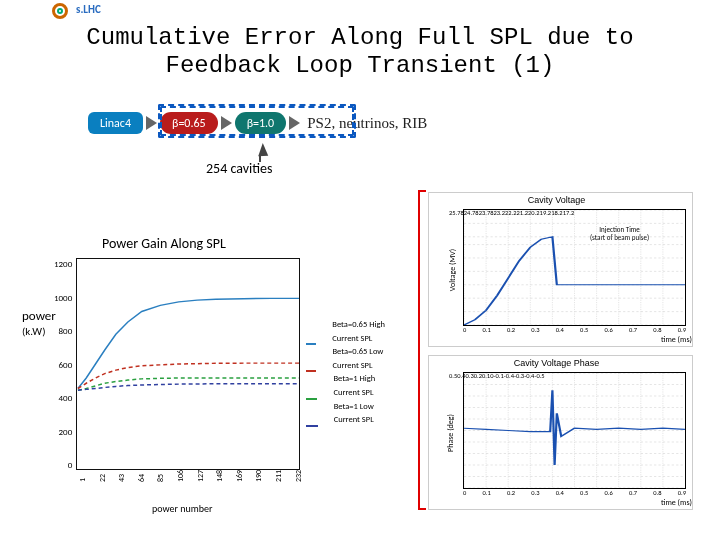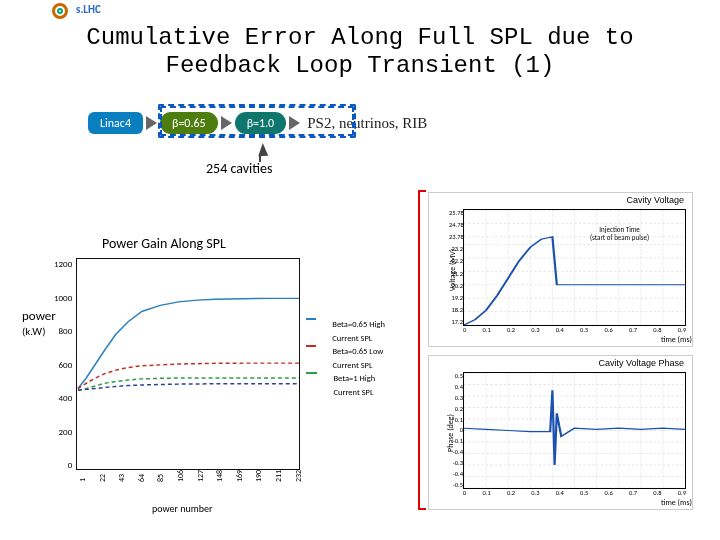--- a/index.html
+++ b/index.html
@@ -5,21 +5,21 @@
   * { box-sizing: border-box; margin: 0; padding: 0; }
   body { width: 720px; height: 540px; font-family: Calibri, Arial, sans-serif; background: #fff; position: relative; overflow: hidden; }
   .logo { position: absolute; top: 3px; left: 6px; display: flex; align-items: flex-start; gap: 8px; padding-left: 46px; }
   .logo-circle { width: 16px; height: 16px; border-radius: 50%; border: 3px solid #c60; position: relative; }
   .logo-circle::after { content: ""; position: absolute; inset: 2px; border: 2px solid #0a7; border-radius: 50%; }
   .logo-text { font-size: 11px; color: #2a6cc0; font-weight: bold; }
   h1 { position: absolute; top: 24px; left: 40px; right: 40px; font-size: 24px; font-weight: 400; text-align: center; line-height: 1.15; font-family: Liberation Mono, monospace; }
   .chain { position: absolute; top: 112px; left: 88px; display: flex; align-items: center; }
   .pill { color: #fff; font-size: 12px; padding: 4px 12px; border-radius: 12px; }
   .chip-l4 { background: #0a7fc0; border-radius: 6px; }
-  .chip-b065 { background: #4d7c0f; }
+  .chip-b065 { background: #b91c1c; }
   .chip-b10 { background: #0f766e; }
   .arrow { width: 0; height: 0; border-top: 7px solid transparent; border-bottom: 7px solid transparent; border-left: 11px solid #666; margin: 0 3px; }
   .ps2 { font-family: "Comic Sans MS", cursive; font-size: 15px; color: #222; margin-left: 4px; }
   .dashbox { position: absolute; border: 2px dashed #0b58c0; border-radius: 2px; }
   .dash1 { top: 104px; left: 158px; width: 198px; height: 34px; }
   .dash2 { top: 106px; left: 160px; width: 194px; height: 30px; }
   .cav-label { position: absolute; top: 160px; left: 206px; font-size: 14px; }
   .c-arrow { position: absolute; top: 143px; left: 258px; width: 0; height: 0; border-left: 5px solid transparent; border-right: 5px solid transparent; border-bottom: 13px solid #444; transform: rotate(-2deg); }
   .c-line { position: absolute; top: 156px; left: 259px; width: 2px; height: 6px; background: #444; }
   .pgain-title { position: absolute; top: 235px; left: 102px; font-size: 14px; }
@@ -27,31 +27,31 @@
   .chart1 { position: absolute; top: 258px; left: 24px; width: 378px; height: 265px; }
   .yaxis { position: absolute; left: 30px; top: 0; height: 212px; display: flex; flex-direction: column; justify-content: space-between; font-size: 9px; text-align: right; }
   .plotbox { position: absolute; left: 52px; top: 0; width: 224px; height: 212px; border: 1px solid #111; }
   .plot1 svg { width: 100%; height: 100%; }
   .ylabel { position: absolute; left: -2px; top: 50px; font-size: 13px; }
   .ylabel .unit { font-size: 11px; }
   .xaxis { position: absolute; left: 52px; top: 218px; width: 224px; height: 28px; }
   .xtick { position: absolute; bottom: 12px; font-size: 8px; transform: rotate(-90deg); transform-origin: left top; }
   .xlabel { position: absolute; left: 128px; top: 244px; font-size: 10px; }
   .legend { position: absolute; left: 282px; top: 60px; font-size: 8.5px; line-height: 1.6; }
-  .legend-row { display: flex; align-items: flex-start; gap: 16px; }
+  .legend-row { display: flex; align-items: flex-end; gap: 16px; }
   .sw { width: 14px; border-top: 2px solid; }
   .sw.dash { border-top-style: dashed; }
   .chart2 { position: absolute; top: 192px; left: 428px; width: 265px; height: 155px; border: 1px solid #ccc; }
   .chart3 { position: absolute; top: 355px; left: 428px; width: 265px; height: 155px; border: 1px solid #ccc; }
-  .mini-title { position: absolute; top: 2px; left: 0; right: 8px; text-align: right; font-size: 9px; font-family: Arial; }
+  .mini-title { position: absolute; top: 2px; left: 0; right: 8px; text-align: center; font-size: 9px; font-family: Arial; }
   .mini-plot { position: absolute; top: 16px; left: 34px; right: 6px; bottom: 20px; border: 1px solid #000; }
   .mini-plot svg { width: 100%; height: 100%; }
   .mini-ylabel { position: absolute; left: 2px; top: 50%; transform: translateY(-50%) rotate(-90deg); font-size: 8px; white-space: nowrap; }
   .mini-xlabel { position: absolute; bottom: 2px; left: 0; right: 0; text-align: right; font-size: 8px; }
-  .mini-yticks { position: absolute; left: 20px; top: 16px; bottom: 20px; width: 14px; font-size: 6.5px; display: flex; flex-direction: column; justify-content: space-between; text-align: right; }
+  .mini-yticks { position: absolute; left: 20px; top: 16px; bottom: 20px; width: 14px; font-size: 6.5px; display: flex; flex-direction: row; justify-content: space-between; text-align: right; }
   .mini-xticks { position: absolute; left: 34px; right: 6px; bottom: 12px; font-size: 6.5px; display: flex; justify-content: space-between; }
   .red-bracket { position: absolute; top: 190px; left: 418px; width: 8px; height: 320px; border-left: 2px solid #e00000; border-top: 2px solid #e00000; border-bottom: 2px solid #e00000; }
 </style>
 </head>
 <body>
 
 <div class="logo">
   <span class="logo-circle"></span>
   <span class="logo-text">s.LHC</span>
 </div>
@@ -121,20 +121,24 @@
         <span class="sw" style="border-color:#2a7fc0"></span>
         <span>Beta=0.65 High Current SPL</span>
       </div>
       <div class="legend-row">
         <span class="sw dash" style="border-color:#c03020"></span>
         <span>Beta=0.65 Low Current SPL</span>
       </div>
       <div class="legend-row">
         <span class="sw dash" style="border-color:#2aa040"></span>
         <span>Beta=1 High Current SPL</span>
+      </div>
+      <div class="legend-row">
+        <span class="sw dash" style="border-color:#3040a0"></span>
+        <span>Beta=1 Low Current SPL</span>
       </div>
     </div>
 </div>
 
 <div class="red-bracket"></div>
 
 <div class="chart2">
   <div class="mini-title">Cavity Voltage</div>
   <div class="mini-ylabel">Voltage (MV)</div>
   <div class="mini-yticks" id="c2y">

